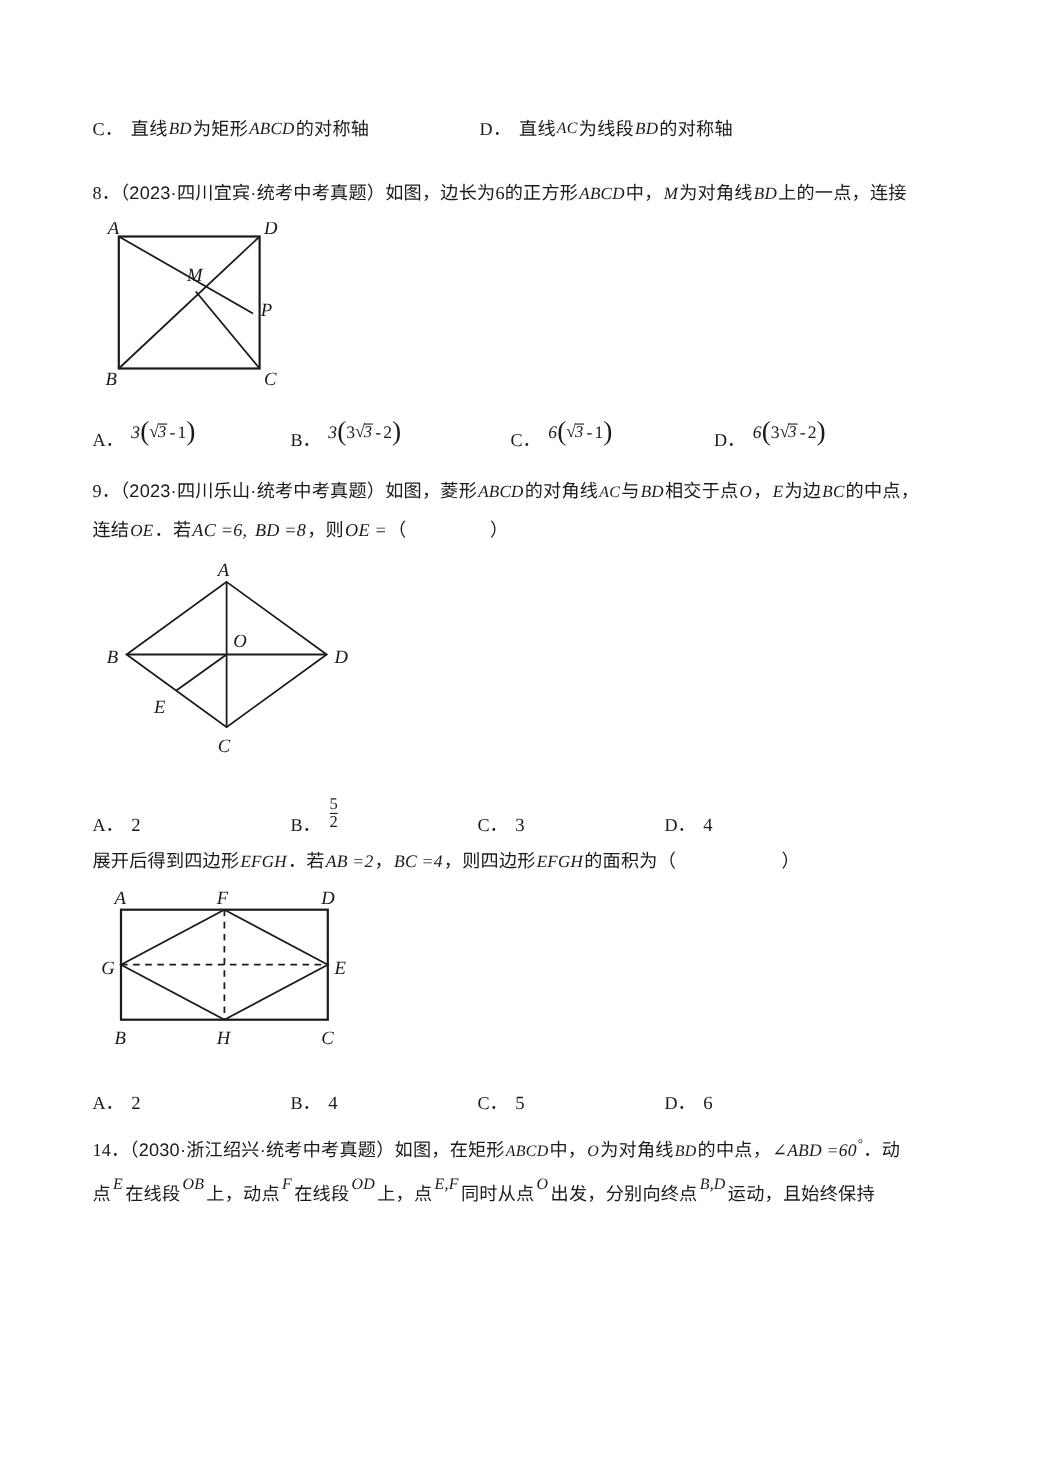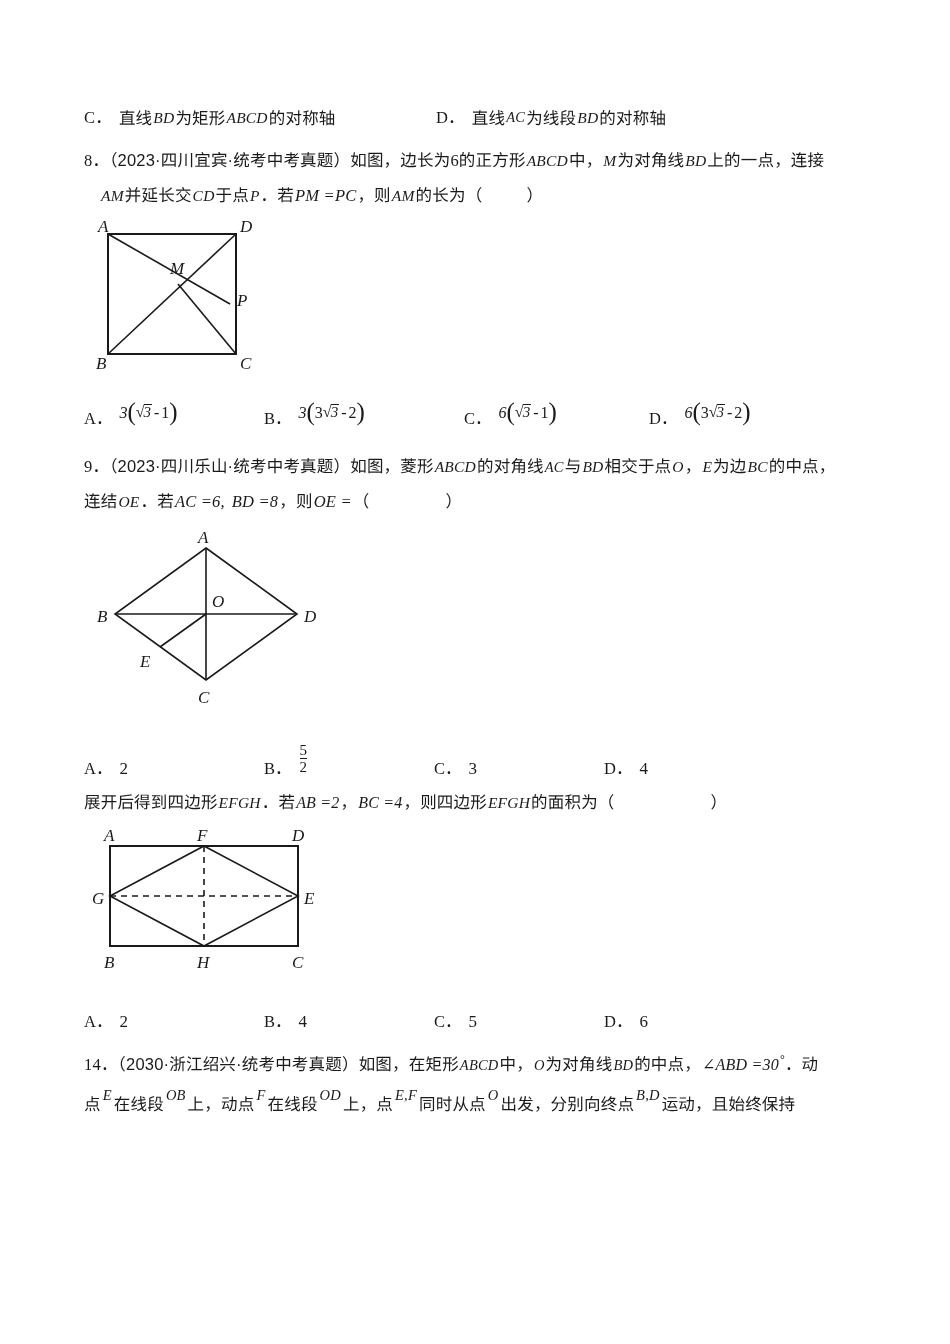--- a/index.html
+++ b/index.html
@@ -161,25 +161,22 @@
     <span class="opt" style="left:352px;bottom:4px;">
       <span class="lbl">D．</span>
       <span class="cn">直线</span>
       <span class="mathit" style="font-size:14.5px;position:relative;bottom:1px;">AC</span>
       <span class="cn">为线段</span>
       <span class="mathit">BD</span>
       <span class="cn">的对称轴</span>
     </span>
   </div>
 
-  <div class="qline" style="margin-top:4px;">
+  <div class="qline" style="margin-top:20px;">
     <span>8．</span><span class="cn">（2023·四川宜宾·统考中考真题）</span><span class="cn">如图，边长为</span><span class="num">6</span><span class="cn">的正方形</span><span class="mathit">ABCD</span><span class="cn">中，</span><span class="mathit">M</span><span class="cn">为对角线</span><span class="mathit">BD</span><span class="cn">上的一点，连接</span>
-  </div>
-  <div class="qline" style="padding-left:16px;">
-    <span class="mathit">AM</span><span class="cn">并延长交</span><span class="mathit">CD</span><span class="cn">于点</span><span class="mathit">P</span><span class="cn">．若</span><span class="mathit" style="font-size:16.5px;">PM =PC</span><span class="cn">，则</span><span class="mathit">AM</span><span class="cn">的长为（</span><span style="display:inline-block;width:44px;"></span><span class="cn">）</span>
   </div>
 
   <div class="figwrap" style="margin-top:8px;margin-left:6px;">
     <svg width="260" height="150" viewBox="0 0 260 150">
 
       <rect x="18" y="13" width="128" height="120" class="stroke"></rect>
       <line x1="18" y1="133" x2="146" y2="13" class="stroke-thin"></line>
       <line x1="18" y1="13" x2="140" y2="83" class="stroke-thin"></line>
       <line x1="88" y1="63" x2="146" y2="133" class="stroke-thin"></line>
       <text x="8" y="11" class="fig-label">A</text>
@@ -332,20 +329,20 @@
       <span class="lbl">C．</span>
       <span class="val plain">5</span>
     </span>
     <span class="opt" style="left:520px;">
       <span class="lbl">D．</span>
       <span class="val plain">6</span>
     </span>
   </div>
 
   <div class="qline" style="margin-top:4px;">
-    <span>14．</span><span class="cn">（2030·浙江绍兴·统考中考真题）</span><span class="cn">如图，在矩形</span><span class="mathit sm">ABCD</span><span class="cn">中，</span><span class="mathit sm">O</span><span class="cn">为对角线</span><span class="mathit sm">BD</span><span class="cn">的中点，</span><span class="mathit" style="font-size:16px;">∠ABD =30</span><span class="deg">°</span><span class="cn">．动</span>
+    <span>14．</span><span class="cn">（2030·浙江绍兴·统考中考真题）</span><span class="cn">如图，在矩形</span><span class="mathit sm">ABCD</span><span class="cn">中，</span><span class="mathit sm">O</span><span class="cn">为对角线</span><span class="mathit sm">BD</span><span class="cn">的中点，</span><span class="mathit" style="font-size:16px;">∠ABD =60</span><span class="deg">°</span><span class="cn">．动</span>
   </div>
   <div class="qline" style="line-height:44px;">
     <span class="cn">点</span><span class="sup">E</span><span class="cn">在线段</span><span class="sup">OB</span><span class="cn">上，动点</span><span class="sup">F</span><span class="cn">在线段</span><span class="sup">OD</span><span class="cn">上，点</span><span class="sup">E,F</span><span class="cn">同时从点</span><span class="sup">O</span><span class="cn">出发，分别向终点</span><span class="sup">B,D</span><span class="cn">运动，且始终保持</span>
   </div>
 
  </div>
 </div>
 
 </body></html>

